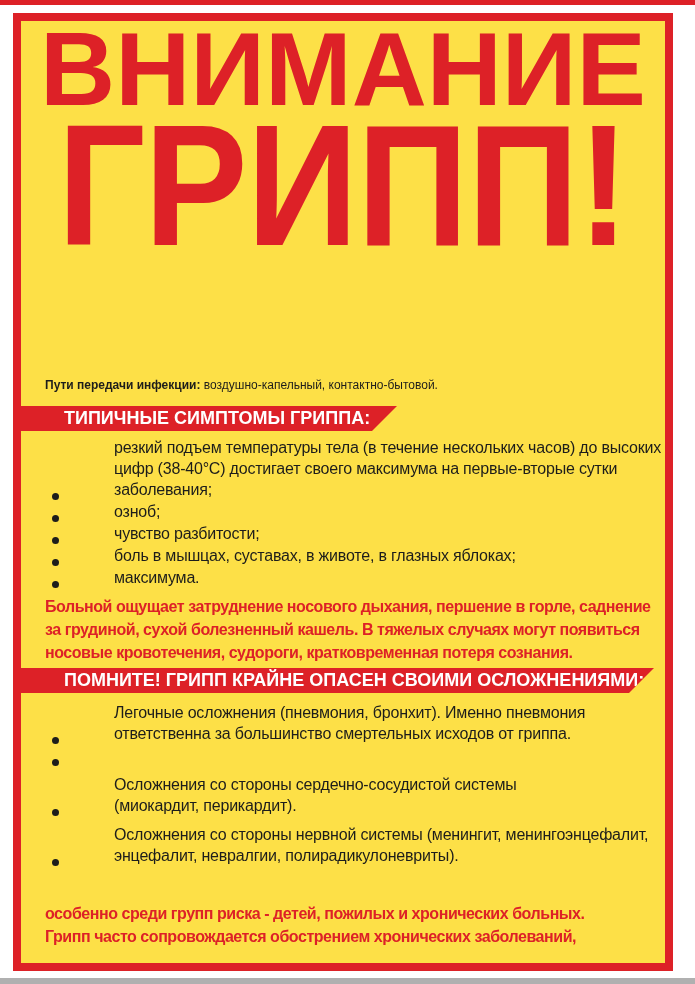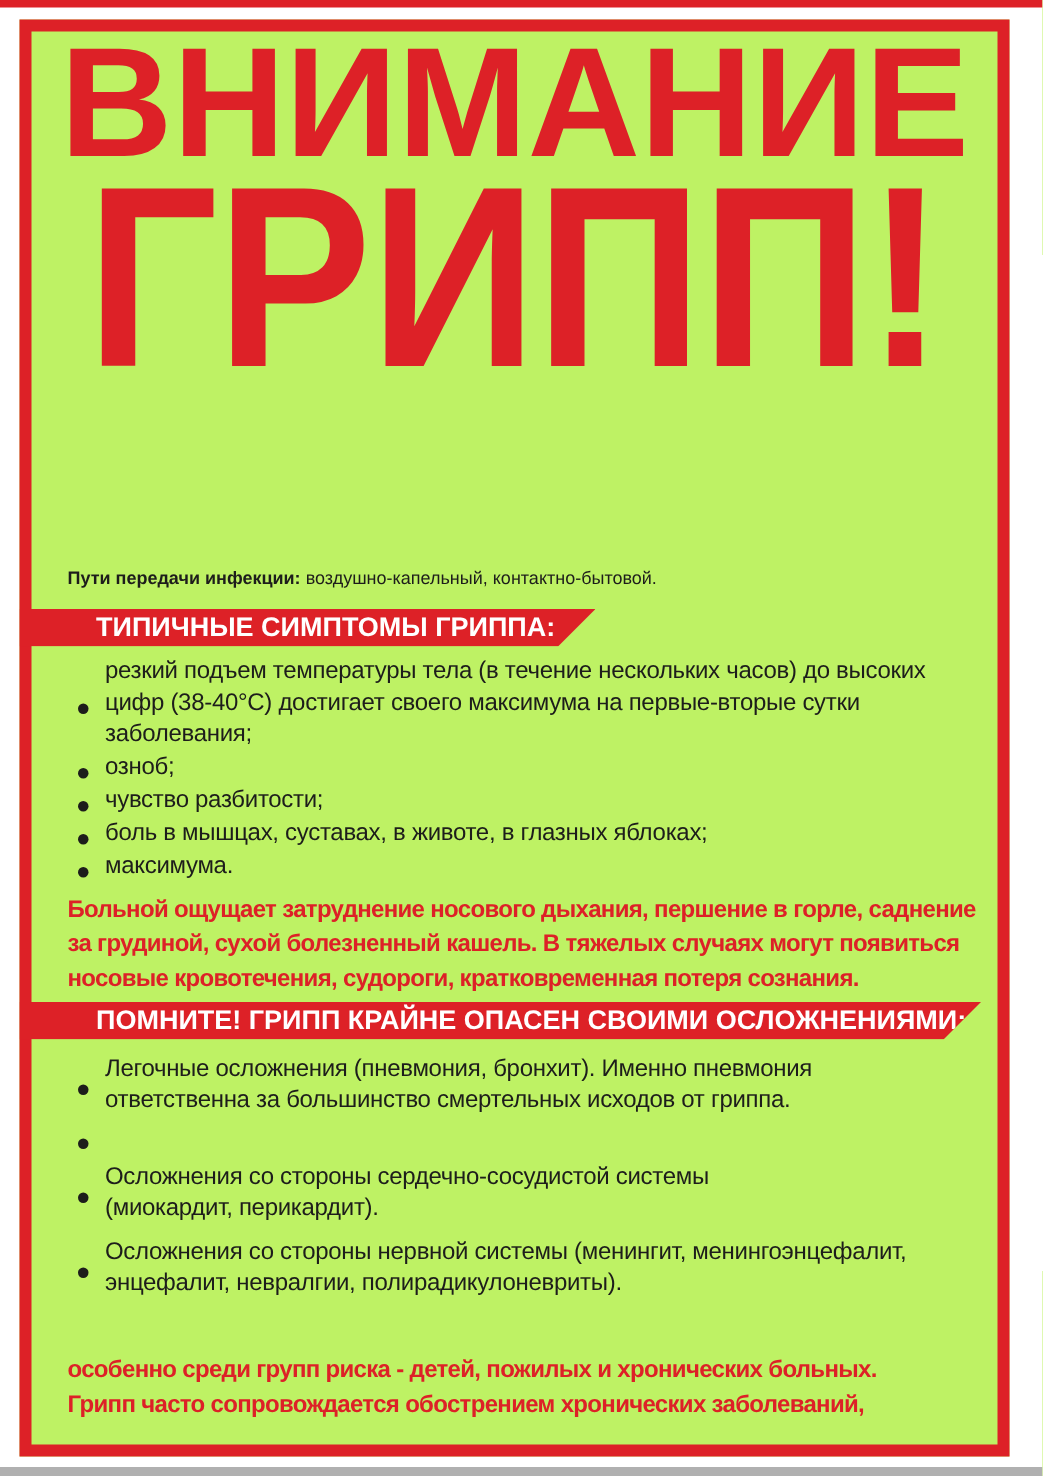--- a/index.html
+++ b/index.html
@@ -4,21 +4,21 @@
 <style>
   :root { --red:#dd2127; --text:#1d1d1b; --strip:#b0b0b0; }
   * { margin:0; padding:0; box-sizing:border-box; }
   html,body { width:695px; height:984px; }
   body {
     position:relative; overflow:hidden; background:#fff;
     font-family:"Liberation Sans", sans-serif; color:var(--text);
   }
   .top-strip { position:absolute; top:0; left:0; width:695px; height:5px; background:var(--red); }
   .bottom-strip { position:absolute; top:978px; left:0; width:695px; height:6px; background:var(--strip); }
-  .frame { position:absolute; left:13px; top:13px; width:660px; height:958px; border:8px solid var(--red); background:#bef264; }
+  .frame { position:absolute; left:13px; top:13px; width:660px; height:958px; border:8px solid var(--red); background:#fde047; }
   .inner { position:relative; width:644px; height:942px; }
 
   .title1 {
     position:absolute; top:-4px; left:0; width:100%; text-align:center;
     font-weight:bold; font-size:104px; line-height:104px; color:var(--red);
   }
   .title2 {
     position:absolute; top:78px; left:0; width:100%; text-align:center;
     font-weight:bold; font-size:172px; line-height:172px; color:var(--red);
     transform:scaleX(0.9); letter-spacing:-1px;
@@ -35,21 +35,21 @@
     font-weight:bold; font-size:18px; line-height:25px; padding-left:51px;
     clip-path:polygon(0 0, 100% 0, calc(100% - 25px) 100%, 0 100%);
     white-space:nowrap;
   }
   .banner1 { top:385px; width:384px; }
   .banner2 { top:647px; width:641px; }
 
   .list { position:absolute; left:26px; width:614px; }
   .list1 { top:416px; }
   .list2 { top:681px; }
-  .item { display:flex; align-items:center; }
+  .item { display:flex; align-items:flex-end;gap:44px; }
   .list1 .item { margin-bottom:1px; }
   .list2 .item { margin-bottom:8px; }
   .dot { flex:0 0 auto; width:7px; height:7px; border-radius:50%; background:var(--text); margin:7px 11px 0 5px; }
   .item-text { font-size:16px; line-height:21px; letter-spacing:-0.2px; white-space:nowrap; }
 
   .note {
     position:absolute; left:24px; font-weight:bold; color:var(--red);
     font-size:16px; line-height:23px; letter-spacing:-0.45px; white-space:nowrap;
   }
   .note1 { top:574px; }

